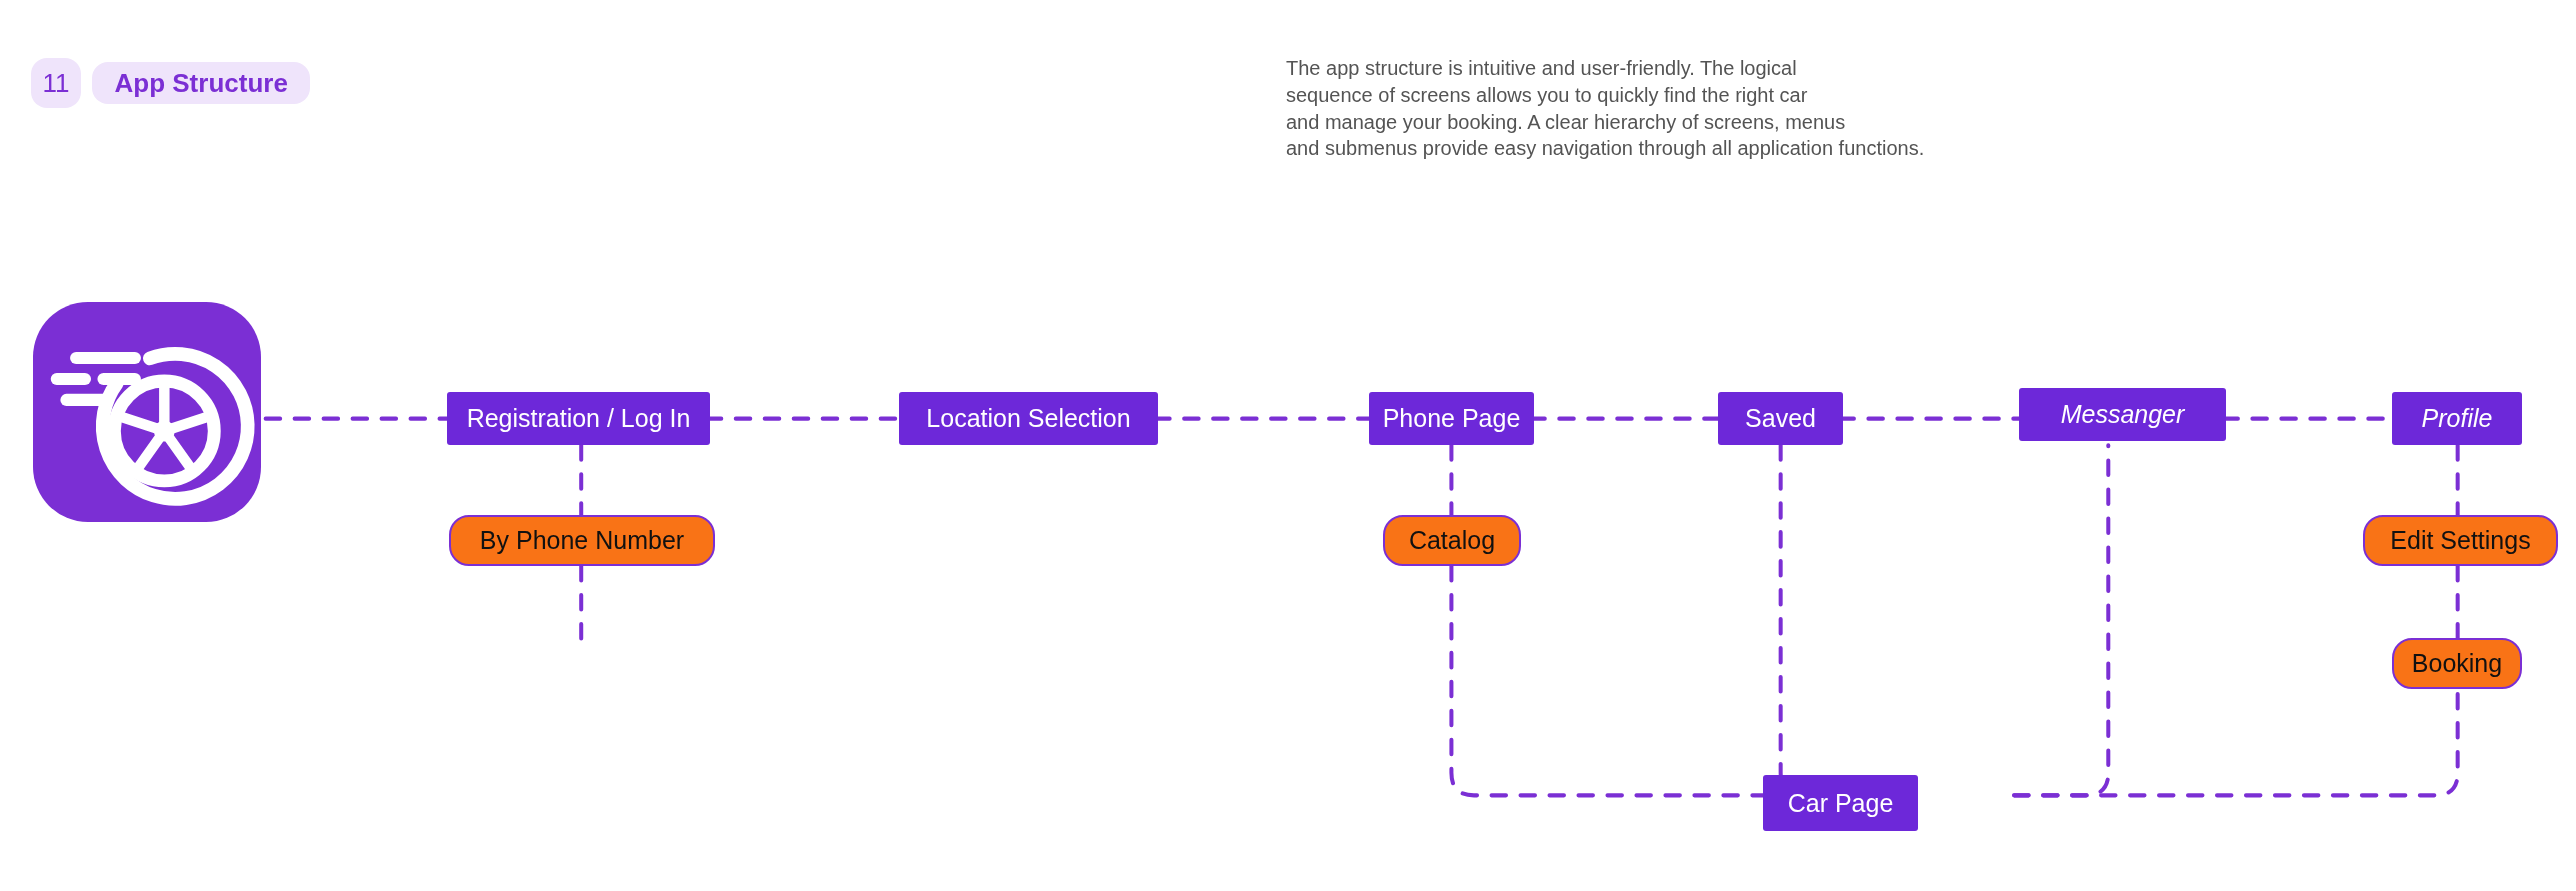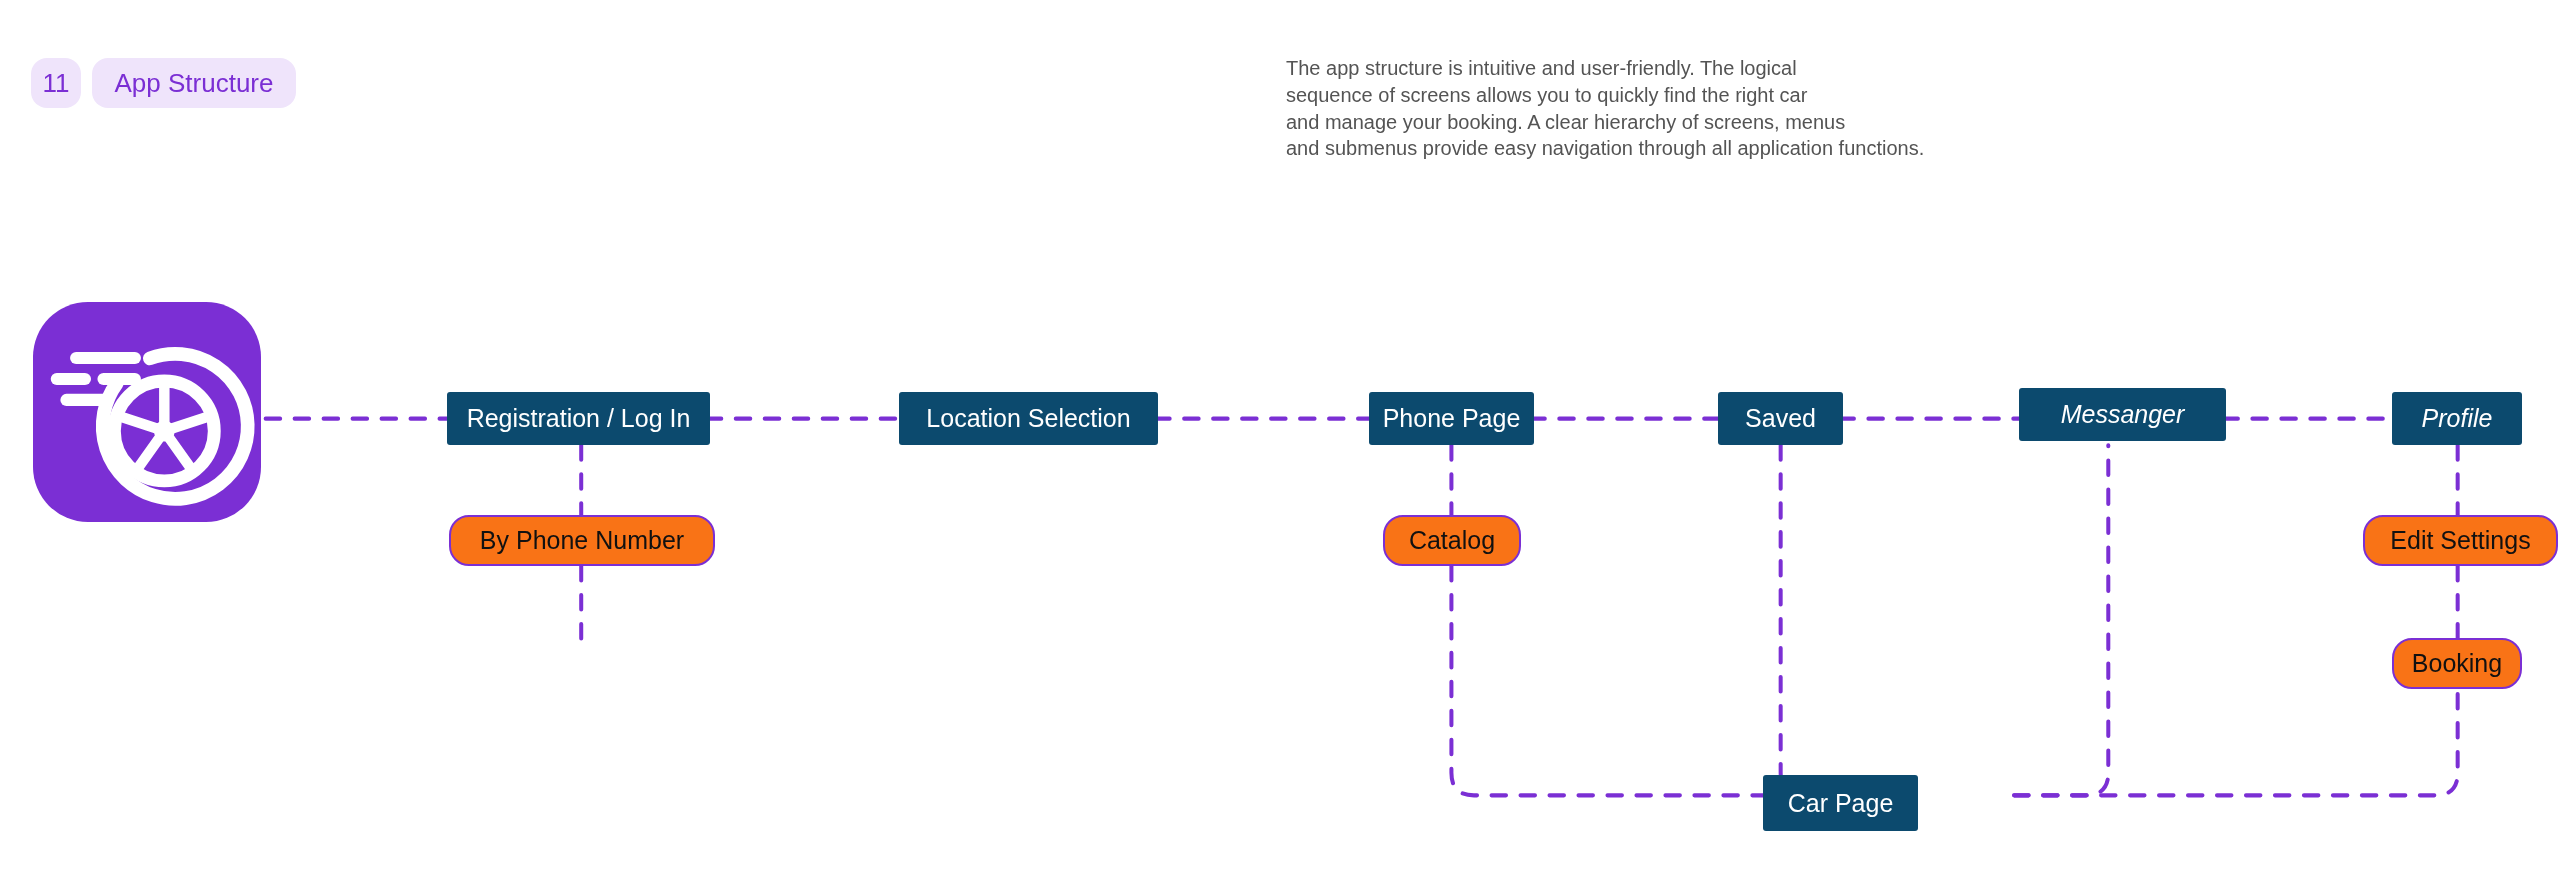--- a/index.html
+++ b/index.html
@@ -36,23 +36,24 @@
     align-items: center;
     justify-content: center;
     font-family: "Liberation Sans", sans-serif;
   }
   #slide-number {
     width: 50px;
     height: 50px;
     border-radius: 16px;
   }
   #section-title {
-    height: 50px;
+    height: 42px;
     padding: 0 22.5px;
     border-radius: 16px;
+    font-weight: bold;
   }
 
   
   #description {
     position: absolute;
     left: 1286px;
     top: 55px;
     width: 1006px;
     color: #545454;
     font-size: 20px;
@@ -96,21 +97,21 @@
     display: flex;
     align-items: center;
     justify-content: center;
     font-size: 25px;
     line-height: 1;
     white-space: nowrap;
     font-family: "Liberation Sans", sans-serif;
     z-index: 5;
   }
   .node.filled {
-    background: #0c4a6e;
+    background: #6d28d9;
     color: #ffffff;
     border-radius: 3px;
   }
   .node.outlined {
     background: #f97316;
     color: #111111;
     border: 2.4px solid #7B2FD4;
     border-radius: 20px;
   }
 </style>

